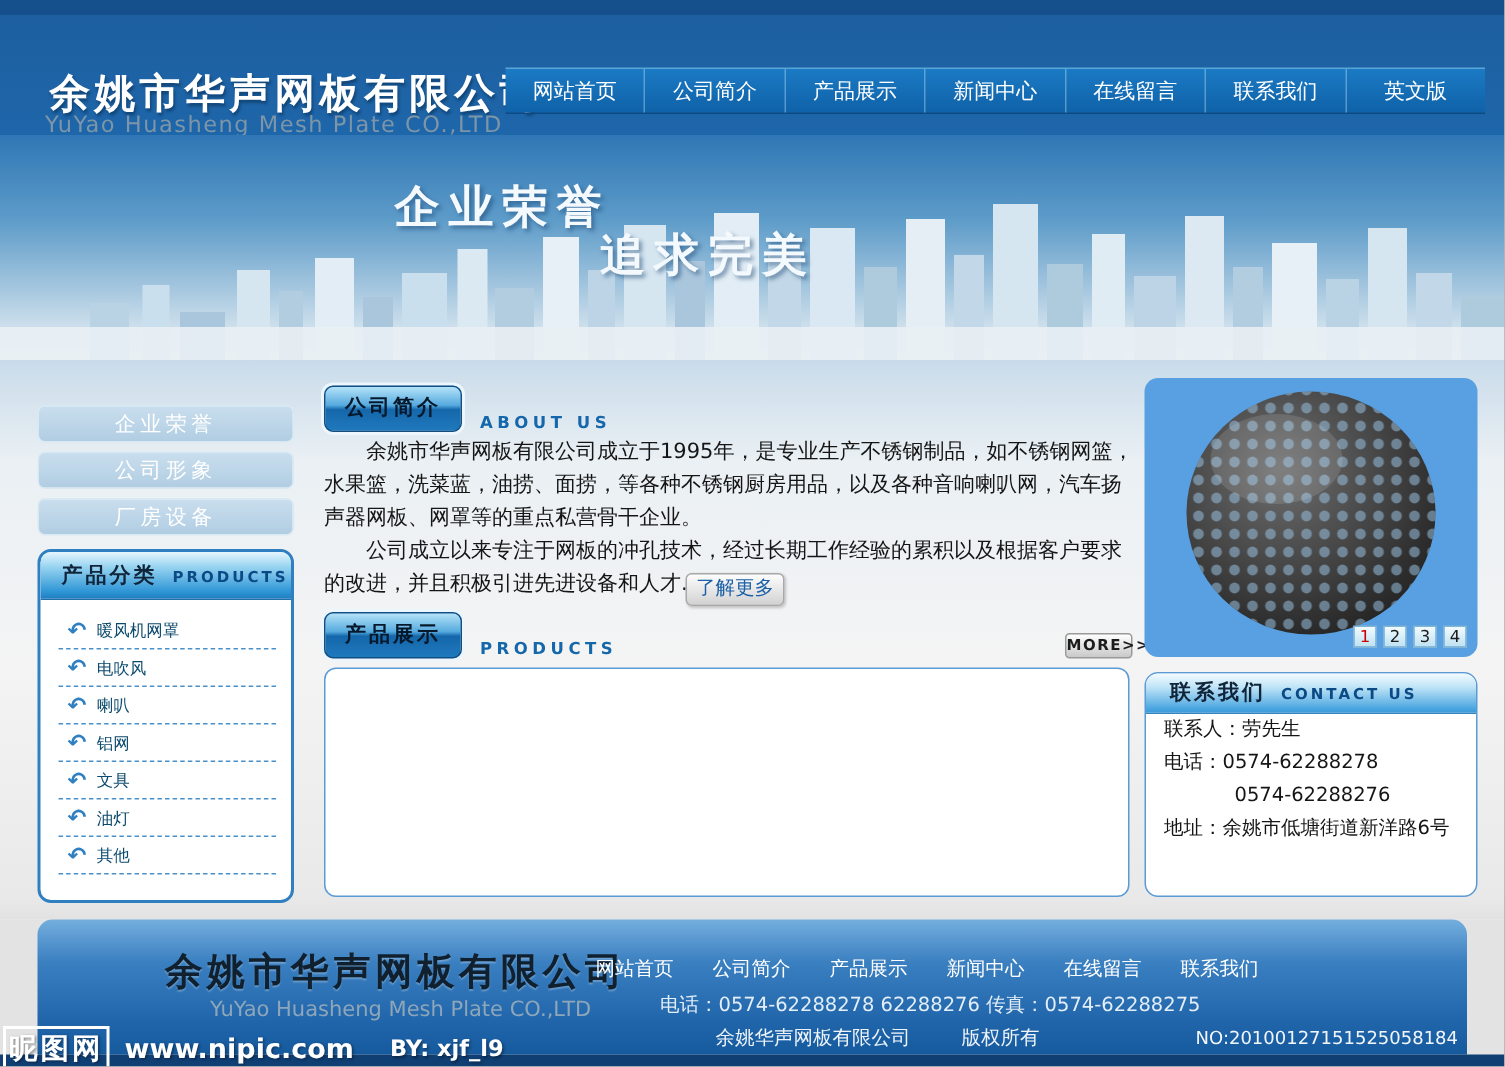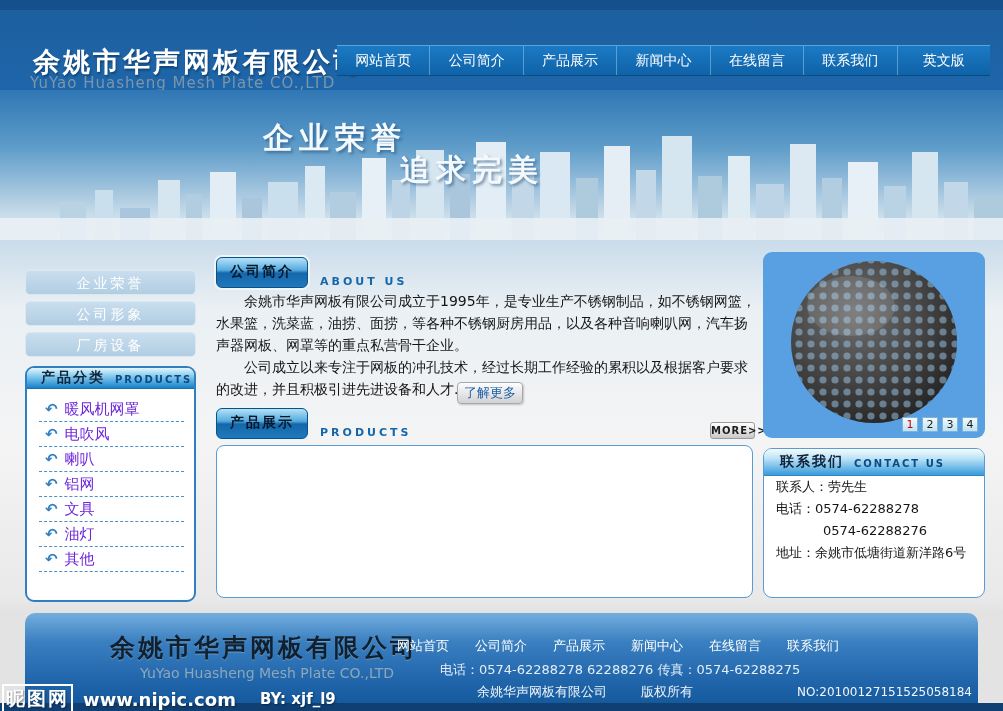--- a/index.html
+++ b/index.html
@@ -33,29 +33,29 @@
   .content { position:absolute; left:0; top:240px; width:100%; height:373px;
              background:linear-gradient(180deg,#c9dbea 0%,#eaf0f4 18%,#f4f4f4 55%,#e9e9e9 96%,#e2e2e2 100%); }
 
   .side-btn { position:absolute; left:25px; width:171px; height:25px; border-radius:5px;
               background:linear-gradient(180deg,#c9deee 0%,#b1cde2 100%);
               border:1px solid #d9e9f4; color:#ffffff; font-size:14px; letter-spacing:3px;
               text-align:center; line-height:24px; cursor:pointer; }
 
   .cat-box { position:absolute; left:25px; top:126px; width:171px; height:236px; background:#ffffff;
              border:2px solid #2f7fc1; border-radius:9px; overflow:hidden; }
-  .cat-head { height:21px; background:linear-gradient(180deg,#e6f6fe 0%,#9cd6f2 30%,#2f96d6 85%,#1f7fc0 100%);
+  .cat-head { height:32px; background:linear-gradient(180deg,#e6f6fe 0%,#9cd6f2 30%,#2f96d6 85%,#1f7fc0 100%);
               display:flex; align-items:center; padding-left:14px; border-bottom:1px solid #1f6fae;text-align:right; }
   .cat-title { font-size:14px; font-weight:bold; color:#10243a; letter-spacing:2px; }
   .cat-sub { font-size:10px; font-weight:bold; color:#0c4a86; letter-spacing:2px; margin-left:10px; margin-top:3px; }
   .cat-list { padding:8px 10px 0 12px; }
   .cat-item { display:flex; align-items:center; height:25px; border-bottom:1px dashed #4a90c8;
               cursor:pointer; }
   .cat-arrow { color:#2f7fc1; font-size:15px; font-weight:bold; margin:0 7px 0 6px; line-height:1; }
-  .cat-label { font-size:15px; color:#6d28d9; }
+  .cat-label { font-size:11px; color:#0c4a6e; }
 
   .tab-btn { display:inline-block; padding:5px 13px 6px; border-radius:6px;
              background:linear-gradient(180deg,#b4e2f8 0%,#55aade 42%,#1467aa 52%,#2079bd 100%);
              border:1px solid #0e4f86; box-shadow:0 0 0 2px #ecf6fc; color:#06192c; font-size:14px;
              font-weight:bold; letter-spacing:2px; cursor:pointer; }
   .tab-sub { font-size:11px; font-weight:bold; color:#1467aa; letter-spacing:3px; margin-left:12px; }
 
   .about-row { position:absolute; left:216px; top:17px; display:flex; align-items:flex-end; }
   .about-text { position:absolute; left:216px; top:50px; width:540px; font-size:14px; line-height:22px;
                 color:#151515; }

